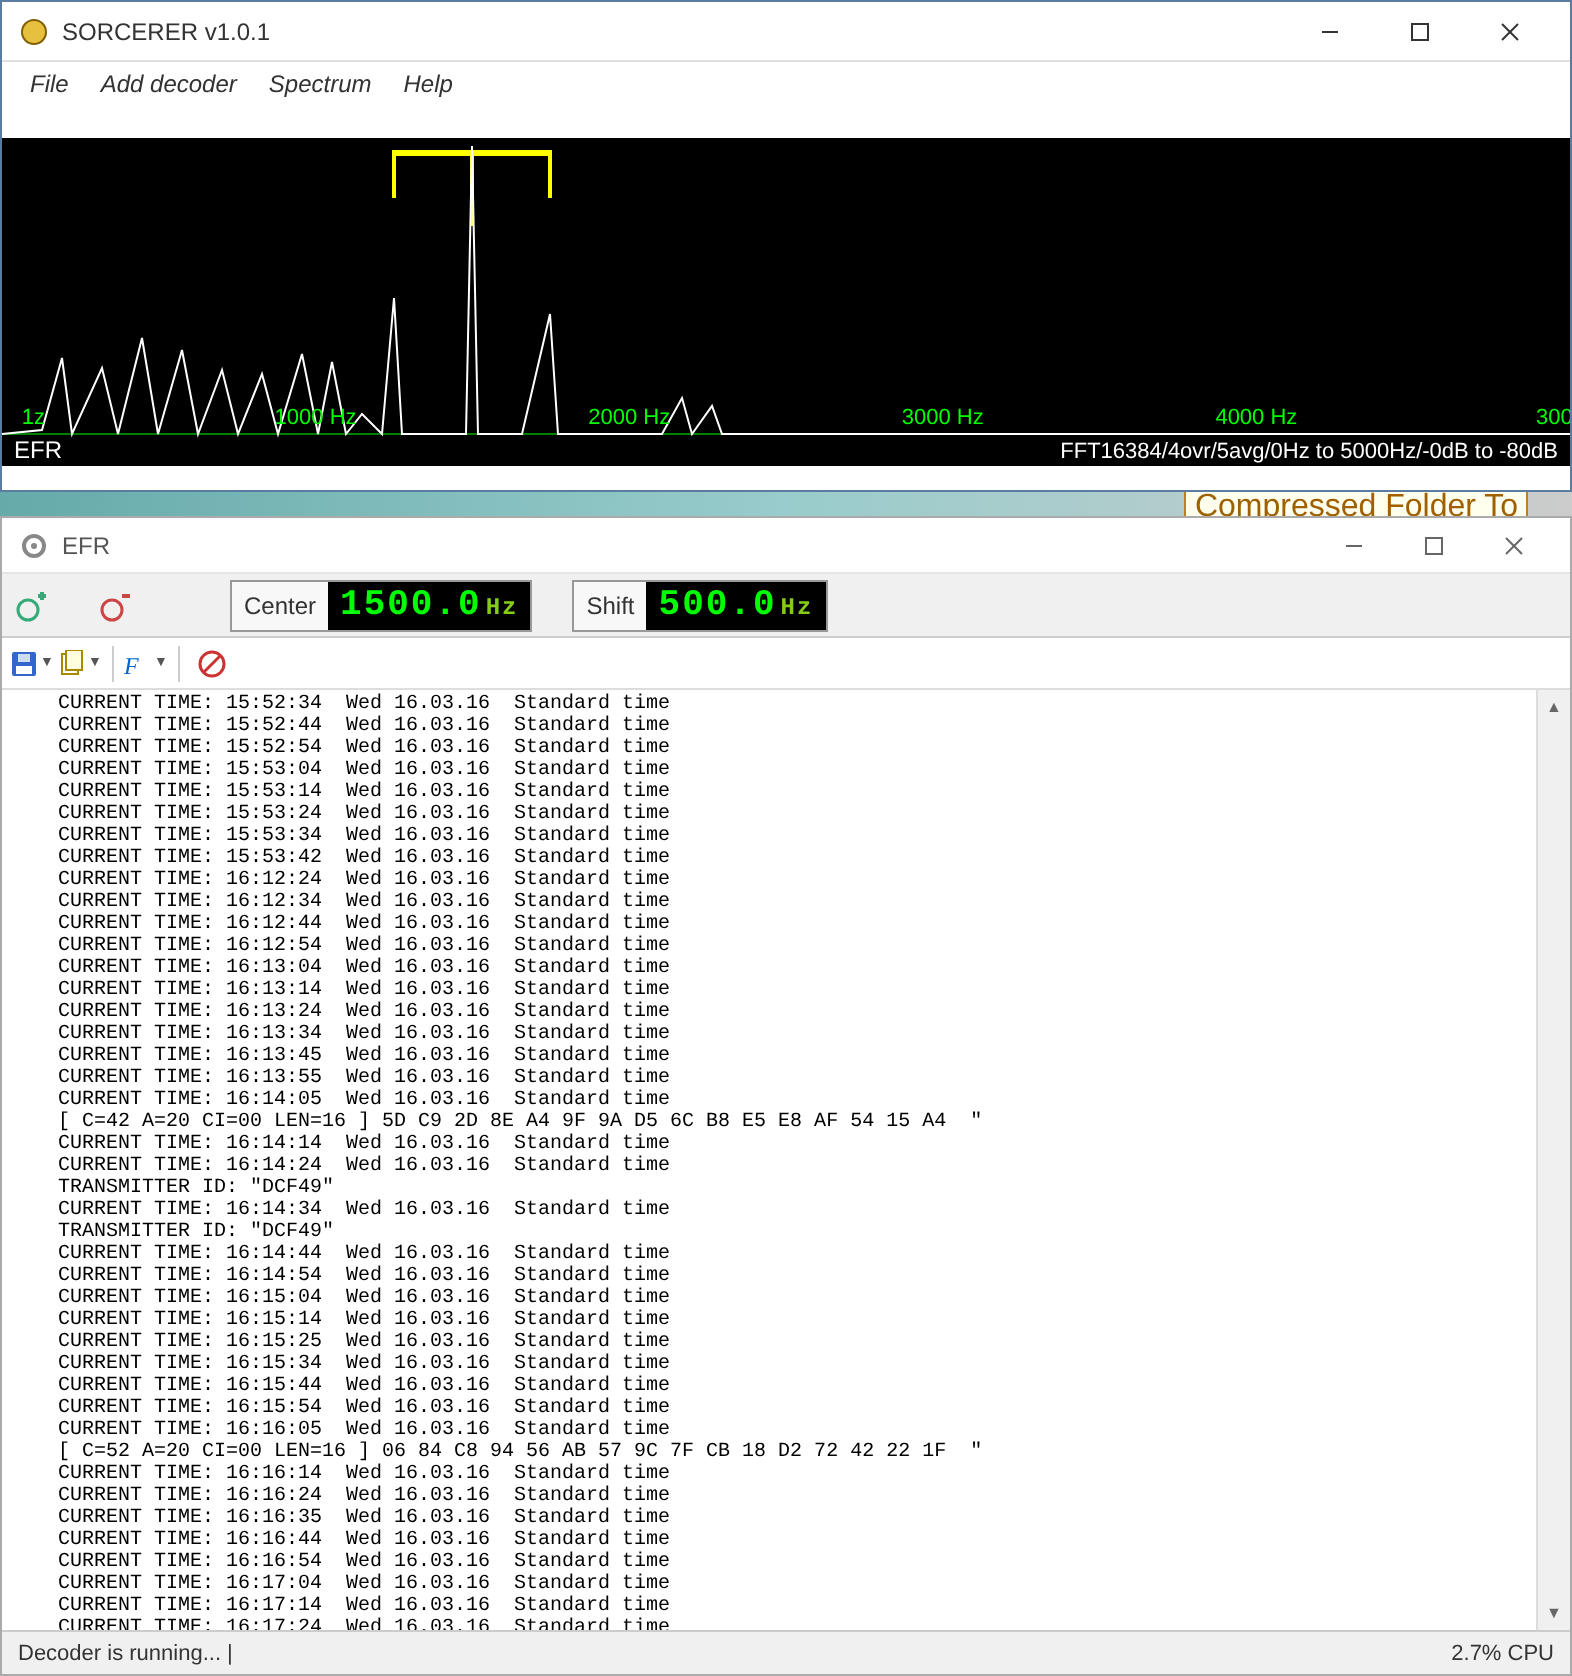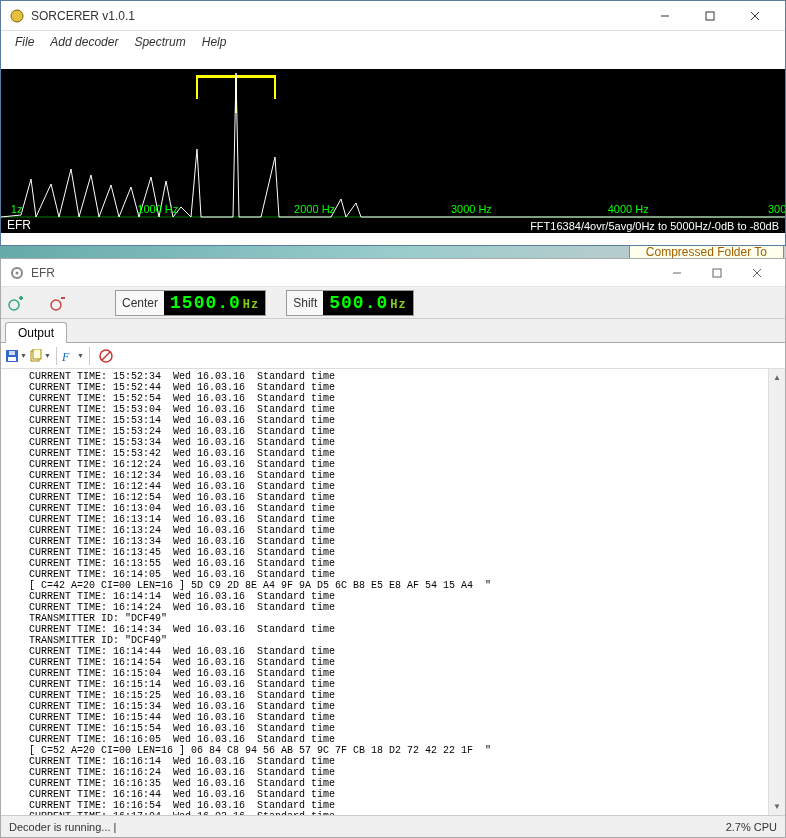--- a/index.html
+++ b/index.html
@@ -17,21 +17,21 @@
 .menu-bar .menu-item { padding: 2px 8px; cursor: pointer; font-style: italic; }
 
 .spectrum { background: #000; height: 164px; position: relative; overflow: hidden; margin-top: 16px; }
 .spectrum .axis { position: absolute; bottom: 16px; left: 0; right: 0; height: 14px; color: #0f0; font-size: 11px; }
 .spectrum .axis span { position: absolute; transform: translateX(-50%); }
 .spectrum .mode-label { position: absolute; bottom: 1px; left: 6px; color: #fff; font-size: 12px; }
 .spectrum .fft-info { position: absolute; bottom: 1px; right: 6px; color: #fff; font-size: 11px; }
 
 
 .gap-strip { height: 12px; background: linear-gradient(90deg,#6aa,#9cc,#ccc); position: relative; overflow: hidden; }
-.gap-strip .folder-hint { position: absolute; right: 2px; top: -2px; color: #a06000; font-size: 12px; border: 1px solid #c08020; padding: 0 16px; background: #ffe; }
+.gap-strip .folder-hint { position: absolute; right: 22px; top: -2px; color: #a06000; font-size: 16px; border: 1px solid #c08020; padding: 0 4px; background: #ffe; }
 
 
 .child-window { width: 786px; background: #fff; border: 1px solid #aaa; height: 580px; display: flex; flex-direction: column; }
 .child-title { height: 28px; display: flex; align-items: center; padding: 0 8px; border-bottom: 1px solid #e5e5e5; }
 .child-title .gear { width: 16px; height: 16px; margin-right: 6px; }
 .child-title .title { flex: 1; font-size: 12px; color: #555; }
 .child-title .win-btns { display: flex; }
 .child-title .win-btn { width: 40px; height: 26px; display: flex; align-items: center; justify-content: center; color: #666; cursor: pointer; }
 
 .param-bar { height: 32px; display: flex; align-items: center; background: #f0f0f0; border-bottom: 1px solid #ccc; padding: 0 4px; gap: 20px; }
@@ -176,23 +176,20 @@
     <div class="param-group">
       <span class="plabel">Center</span>
       <span class="digital"><span class="val">1500.0</span><span class="unit">Hz</span></span>
     </div>
     <div class="param-group">
       <span class="plabel">Shift</span>
       <span class="digital"><span class="val">500.0</span><span class="unit">Hz</span></span>
     </div>
   </div>
 
-  <div class="tabs">
-    <div class="tab">Output</div>
-  </div>
 
   <div class="toolbar2">
     <div class="tbtn">
       <svg width="14" height="14">
           <rect x="1" y="1" width="12" height="12" fill="#36c" rx="1"></rect>
           <rect x="3" y="8" width="8" height="4" fill="#fff"></rect>
           <rect x="4" y="2" width="6" height="4" fill="#cde"></rect>
         </svg>
         <span class="caret">▼</span>
     </div>

